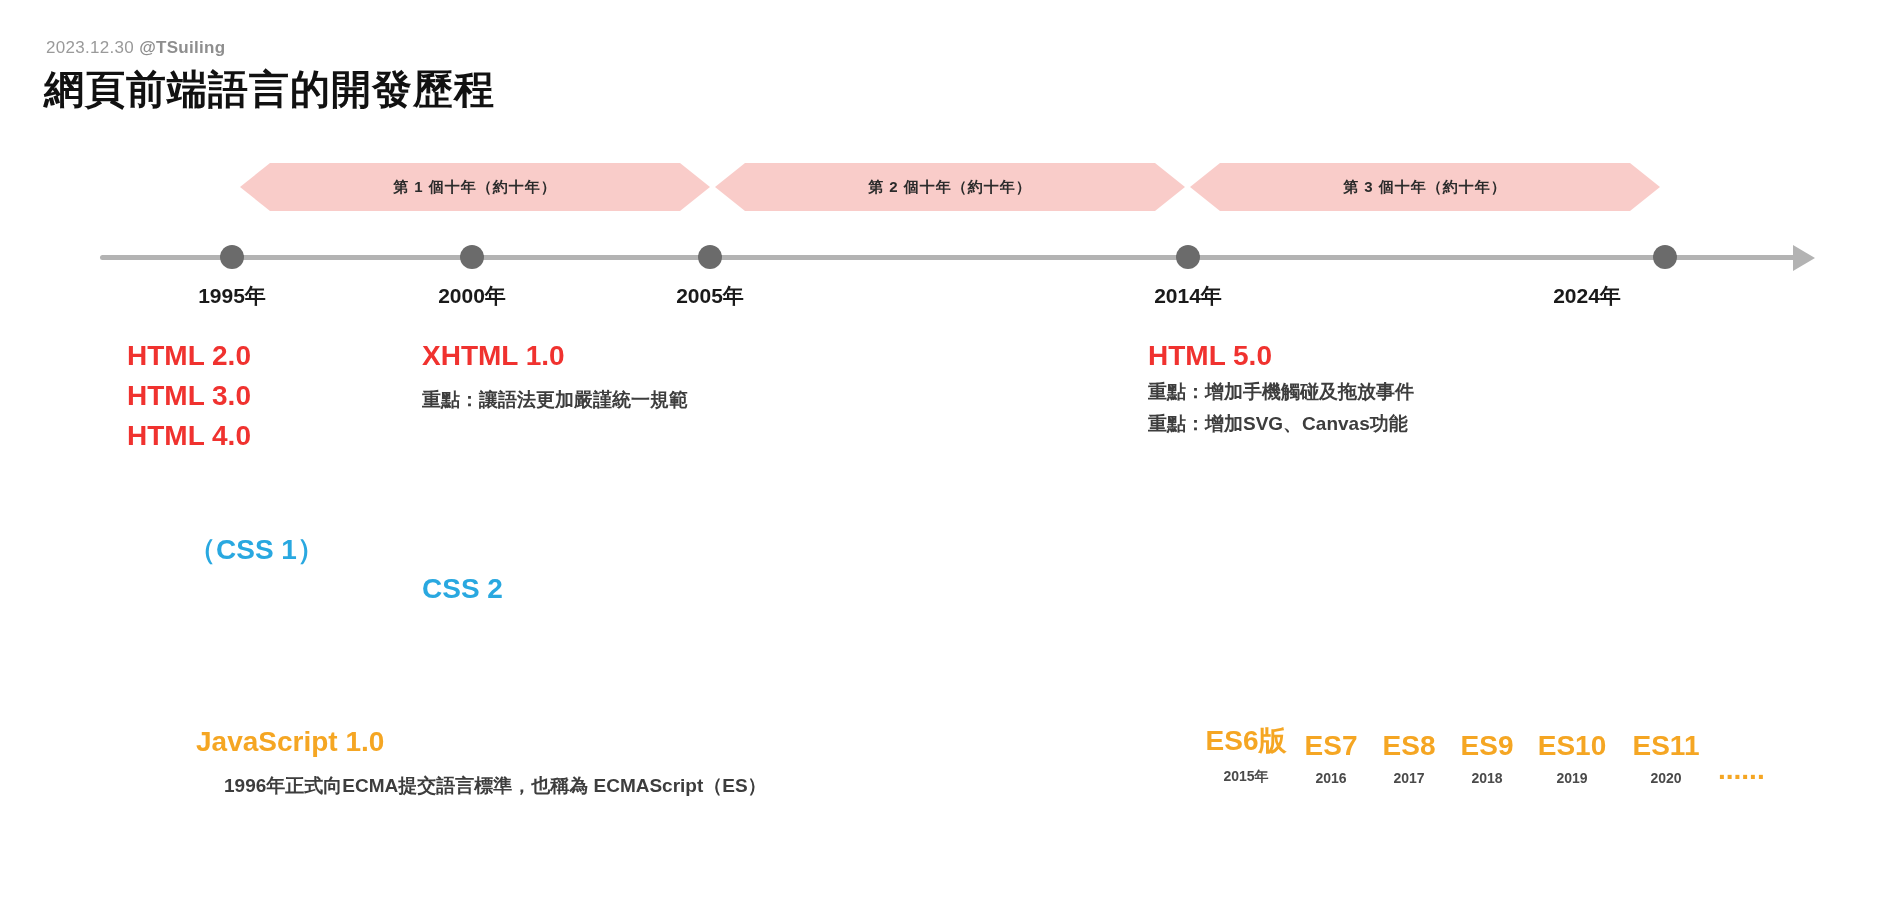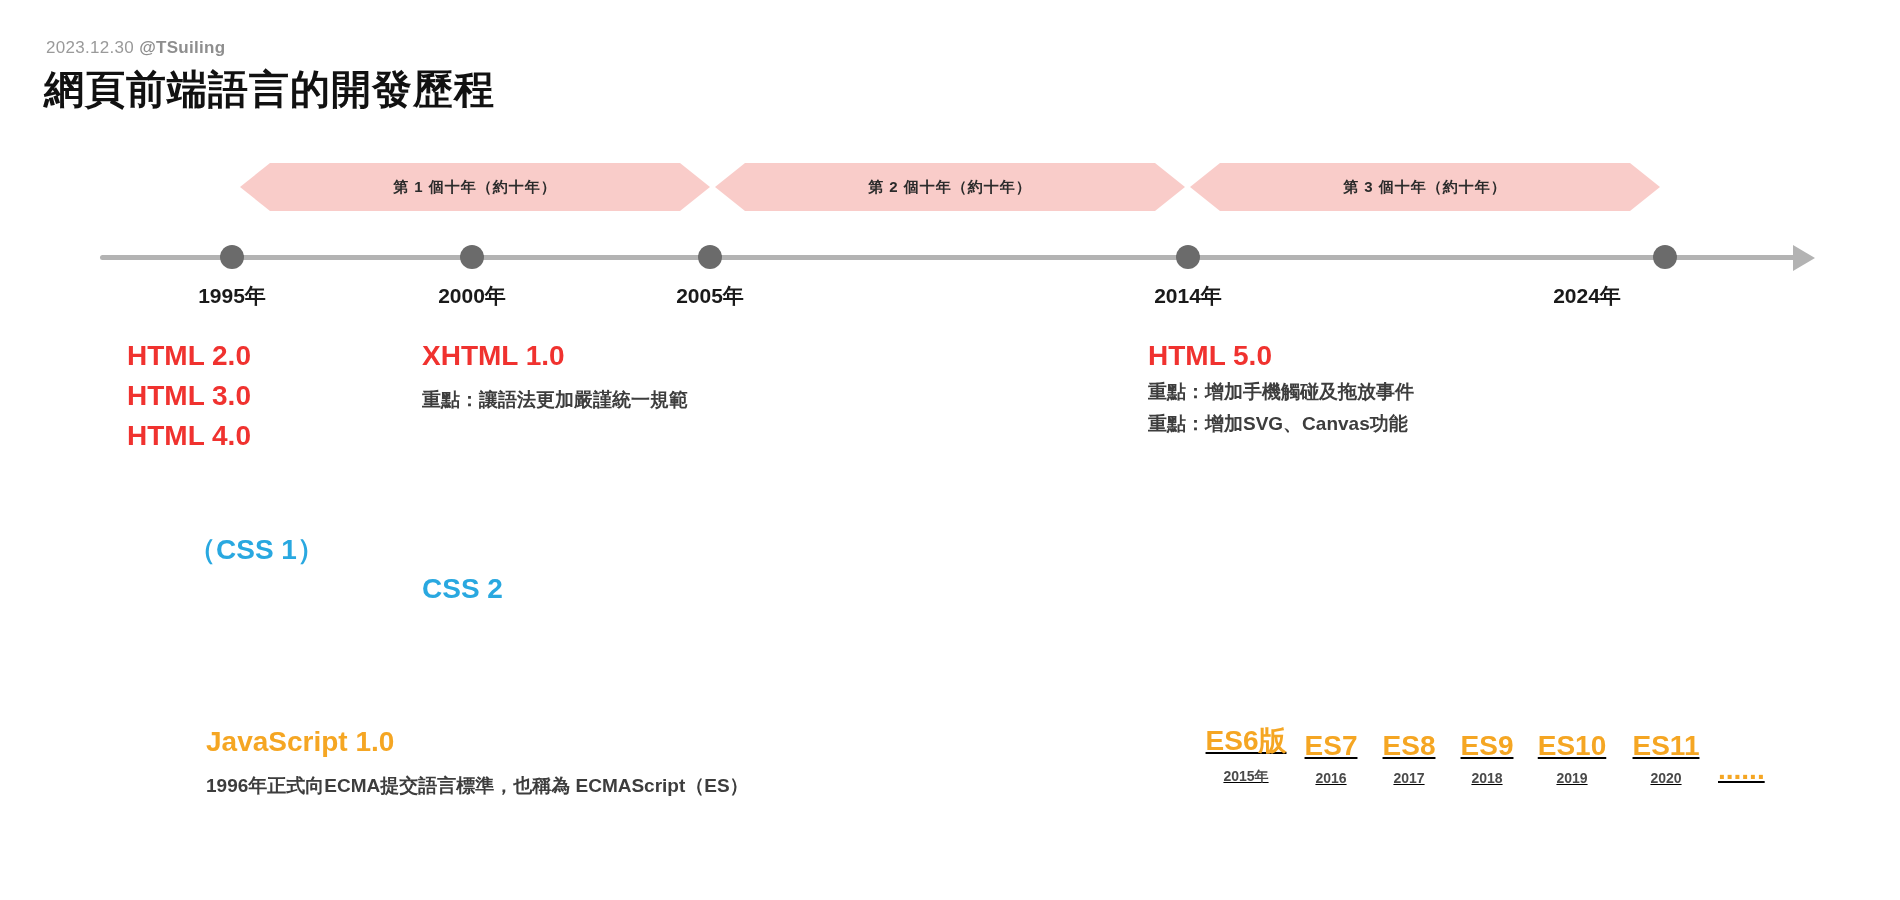--- a/index.html
+++ b/index.html
@@ -111,21 +111,20 @@
     white-space: nowrap;
     line-height: 1.72;
   }
   .stack-right { text-align: center; }
 
   
   .es-row {
     position: absolute;
     display: flex;
     align-items: flex-end;
-    text-decoration: underline;
   }
   .es-item { text-align: center; }
   .es-name {
     font-size: 28px;
     font-weight: bold;
     color: #f5a623;
     white-space: nowrap;
   }
   .es-year {
     margin-top: 8px;
@@ -213,23 +212,23 @@
 
   <div class="entry" style="left:188px; top:530px;">
     <div class="entry-title css">（CSS 1）</div>
   </div>
 
   <div class="entry" style="left:422px; top:530px;margin-top:39px;">
     <div class="entry-title css">CSS 2</div>
   </div>
 
 
-  <div class="entry" style="left:206px; top:722px;">
+  <div class="entry" style="left:196px; top:722px;">
     <div class="entry-title js">JavaScript 1.0</div>
-    <div class="entry-sub" style="margin-top:8px;">1996年正式向ECMA提交語言標準，也稱為 ECMAScript（ES）</div>
+    <div class="entry-sub" style="margin-top:8px;margin-left:28px;">1996年正式向ECMA提交語言標準，也稱為 ECMAScript（ES）</div>
   </div>
 
   <div class="es-row" style="left:1200px; top:722px;">
     <div class="es-item" style="width:92px;">
       <div class="es-name">ES6版</div>
       <div class="es-year">2015年</div>
     </div>
     <div class="es-item" style="width:78px;">
       <div class="es-name">ES7</div>
       <div class="es-year">2016</div>

